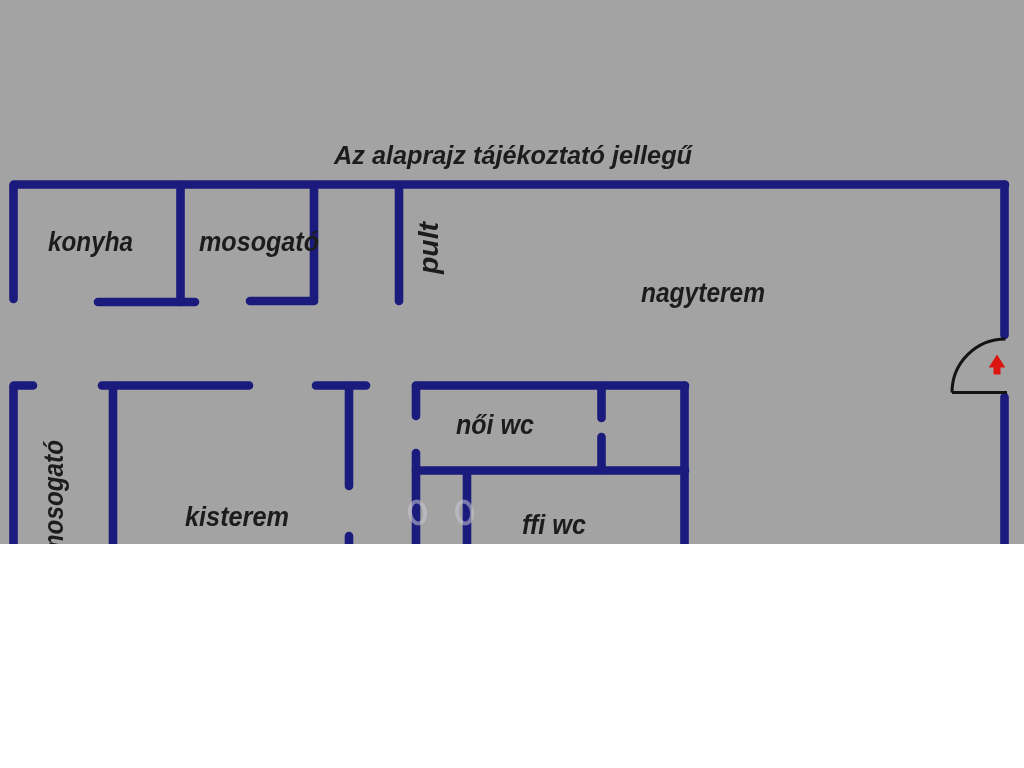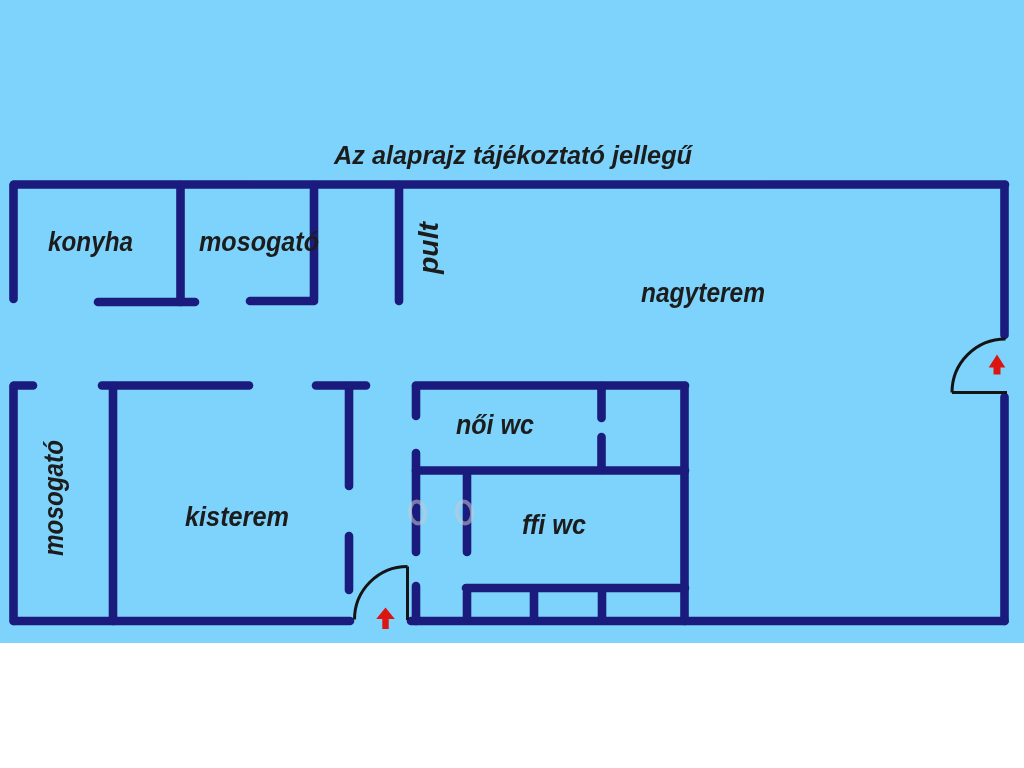--- a/index.html
+++ b/index.html
@@ -1,16 +1,16 @@
 <!DOCTYPE html>
 <html><head>
 <meta charset="utf-8">
 <style>
   html,body{margin:0;padding:0;background:#ffffff;}
-  .page{position:relative;width:1024px;height:643px;background:#7dd3fc;overflow:hidden;}
+  .page{position:relative;width:1024px;height:544px;background:#a3a3a3;overflow:hidden;}
   text{font-family:"Liberation Sans",sans-serif;font-weight:bold;font-style:italic;fill:#1c1c1c;}
 </style>
 </head>
 <body>
 <div class="page">
 <svg width="1024" height="768" viewBox="0 0 1024 768">
 
   <text x="334" y="163.5" font-size="26" textLength="358" lengthAdjust="spacingAndGlyphs">Az alaprajz tájékoztató jellegű</text>
 
   <g stroke="#1b1b7d" stroke-width="8.6" stroke-linecap="round" fill="none">

